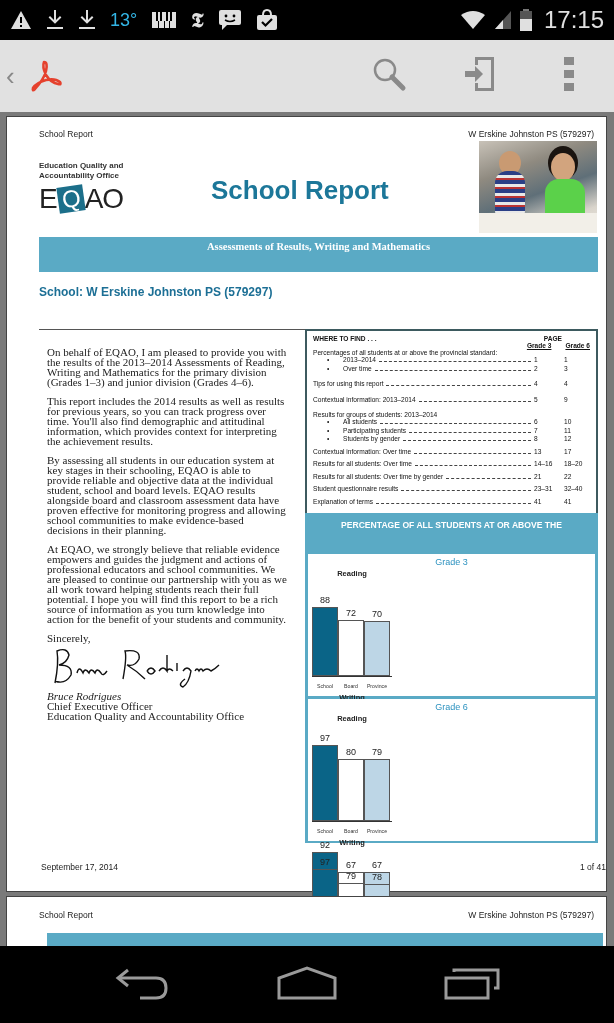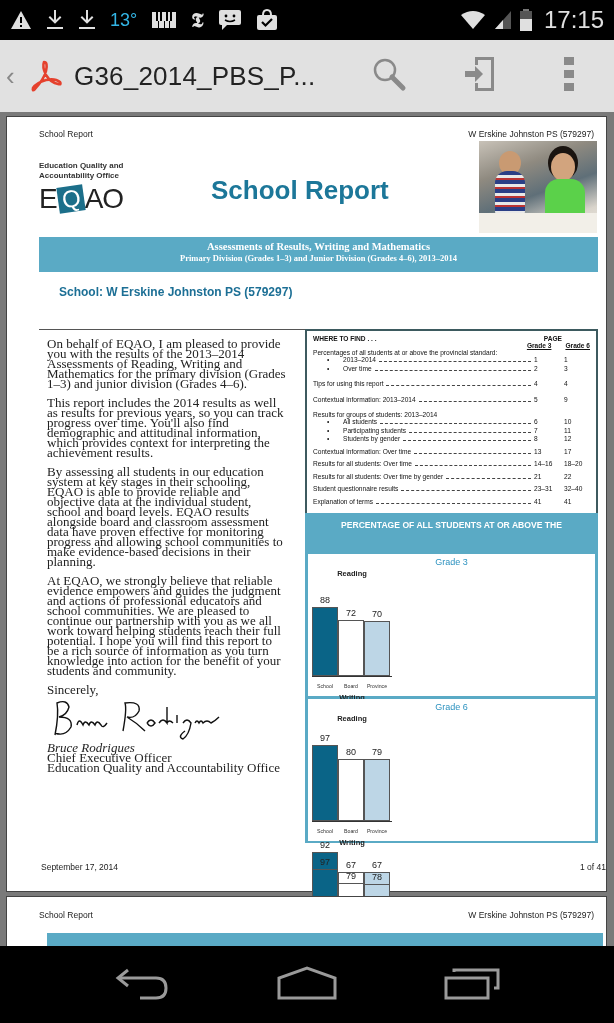--- a/index.html
+++ b/index.html
@@ -39,27 +39,27 @@
   .report-title { position: absolute; left: 204px; top: 58px; font-size: 26px; font-weight: bold; color: #1c7799; }
   .photo { position: absolute; left: 472px; top: 24px; width: 118px; height: 92px; background: linear-gradient(160deg,#c8c2b8 0%,#8f8a80 30%,#5f6f78 55%,#d9d4cb 80%,#efeae2 100%); overflow: hidden; }
   .photo .kid1 { position: absolute; left: 16px; top: 30px; width: 30px; height: 44px; border-radius: 12px 12px 4px 4px; background: repeating-linear-gradient(180deg,#2b3f86 0 4px,#e8e8e8 4px 7px,#b33 7px 9px); }
   .photo .head1 { position: absolute; left: 20px; top: 10px; width: 22px; height: 24px; border-radius: 50%; background: #c99a72; }
   .photo .kid2 { position: absolute; left: 66px; top: 38px; width: 40px; height: 46px; border-radius: 14px 14px 4px 4px; background: #5bd14a; }
   .photo .head2 { position: absolute; left: 72px; top: 12px; width: 24px; height: 28px; border-radius: 50%; background: #d2a47e; box-shadow: 0 -4px 0 3px #1a1410; }
   .photo .desk { position: absolute; left: 0; top: 72px; width: 118px; height: 20px; background: #f2efe8; }
 
   .banner { position: absolute; left: 32px; top: 120px; width: 559px; height: 35px; background: #5aaac5; text-align: center; color: #fff; font-family: "Liberation Serif", serif; font-weight: bold; }
   .banner-1 { font-size: 10.5px; margin-top: 4px; }
-  .banner-2 { font-size: 8.5px; margin-top: 1px; }
-
-  .school-line { position: absolute; left: 52px; top: 168px; font-size: 12px; font-weight: bold; color: #1c6f95; }
+  .banner-2 { font-size: 8.5px; margin-top: 18px; }
+
+  .school-line { position: absolute; left: 32px; top: 168px; font-size: 12px; font-weight: bold; color: #1c6f95; }
   .board-line { position: absolute; left: 40px; top: 188px; font-size: 12px; font-weight: bold; color: #1c6f95; }
   .divider { position: absolute; left: 32px; top: 212px; width: 559px; height: 1px; background: #555; }
 
-  .letter { position: absolute; left: 40px; top: 222px; width: 240px; font-family: "Liberation Serif", serif; font-size: 13px; line-height: 10px; color: #222; }
+  .letter { position: absolute; left: 40px; top: 230px; width: 240px; font-family: "Liberation Serif", serif; font-size: 11px; line-height: 10px; color: #222; }
   .letter p { margin-bottom: 9px; }
   .signature { height: 46px; margin: 0 0 2px 0; }
   .sig-name { font-style: italic; }
 
   .toc { position: absolute; left: 298px; top: 212px; width: 293px; height: 192px; border: 2px solid #3d5a5f; padding: 4px 6px; font-size: 6.6px; color: #111; }
   .toc-head { display: flex; font-weight: bold; }
   .toc-head .page-lbl { margin-left: auto; margin-right: 28px; }
   .toc-grades { display: flex; justify-content: flex-end; font-weight: bold; gap: 14px; margin-top: 0px; }
   .toc-grades span { text-decoration: underline; }
   .toc-row { display: flex; align-items: baseline; height: 8.5px; }
@@ -180,21 +180,20 @@
   </div>
 </div>
 
 <div class="actionbar">
   <span class="ab-up">‹</span>
   <span class="ab-logo">
     <svg width="34" height="34" viewBox="0 0 34 34">
         <path d="M15 3 Q19 3 17 12 Q15 20 6 30 Q3 33 4 29 Q7 24 17 21 Q26 19 31 23 Q33 26 29 25 Q22 24 17 16 Q13 8 15 3 Z" fill="none" stroke="#e5412d" stroke-width="2.6" stroke-linejoin="round"></path>
       </svg>
   </span>
-  <span class="ab-title">G36_2014_PBS_P...</span>
   <div class="ab-actions">
     <div class="ab-btn">
       <span>
         <svg width="36" height="36" viewBox="0 0 36 36">
             <circle cx="14" cy="14" r="10" stroke="#8a8a8a" stroke-width="2.5" fill="none"></circle>
             <path d="M21 21 L32 32" stroke="#8a8a8a" stroke-width="5" stroke-linecap="round"></path>
           </svg>
       </span>
     </div>
     <div class="ab-btn">

